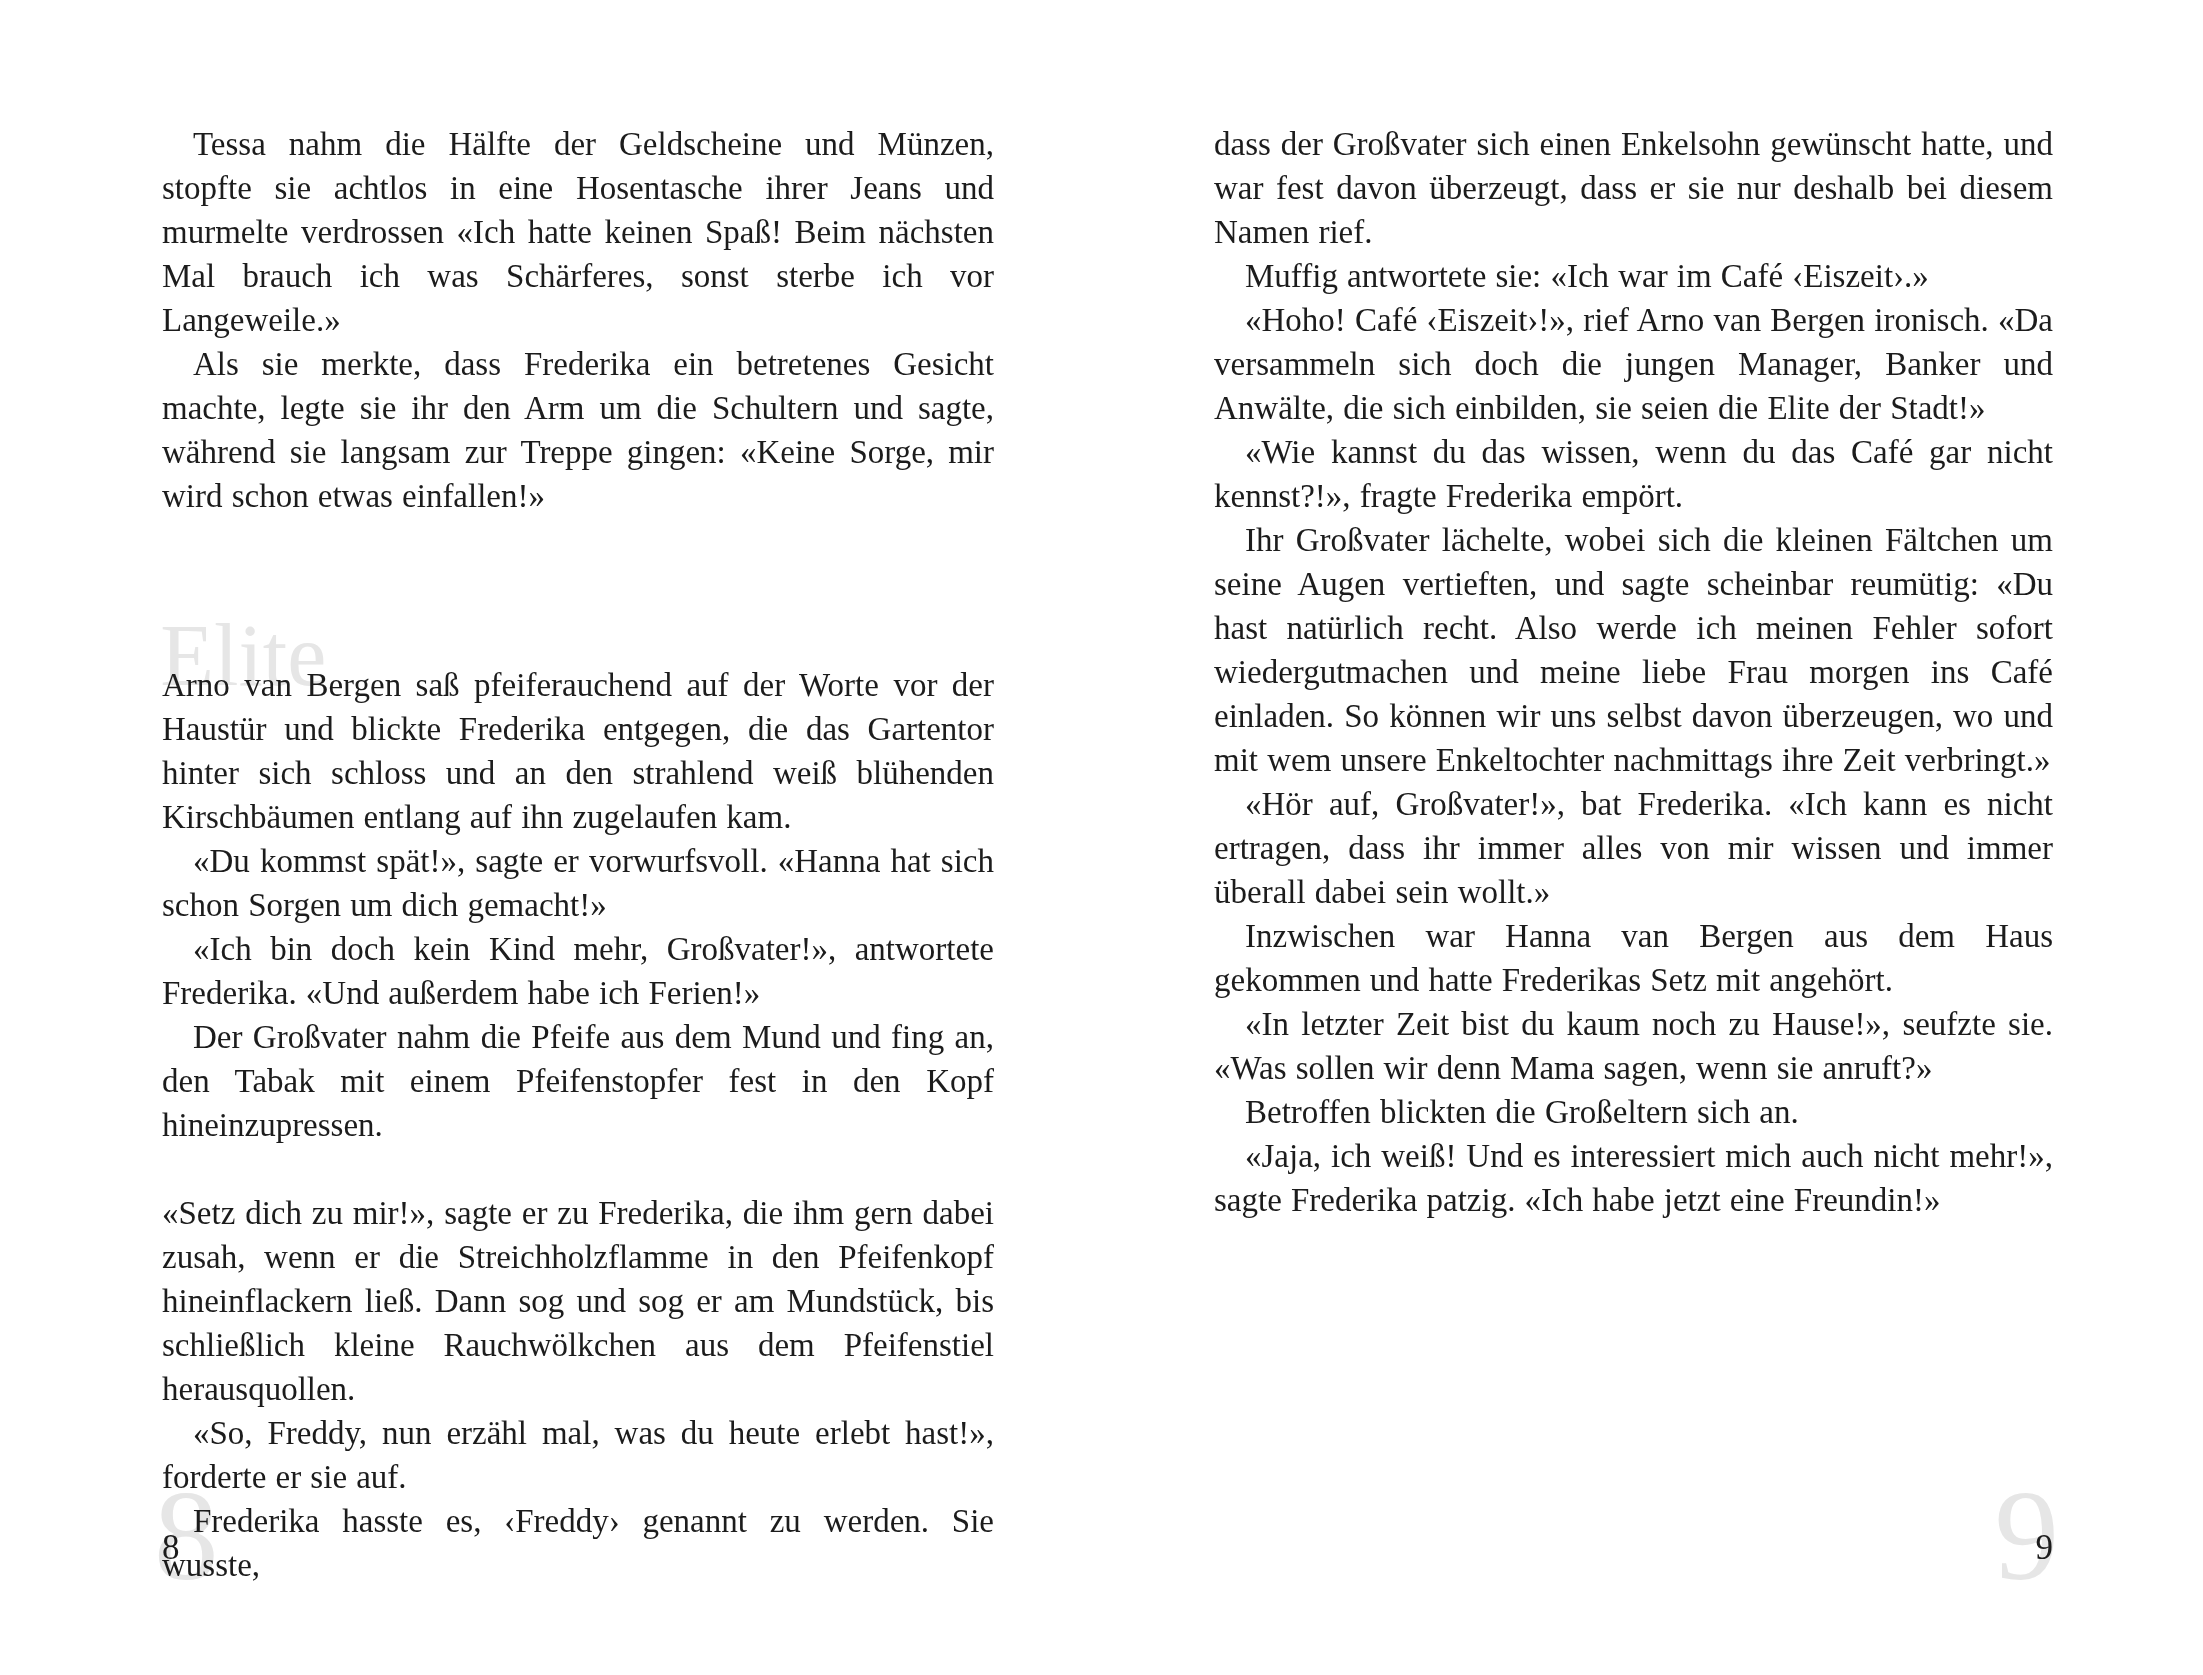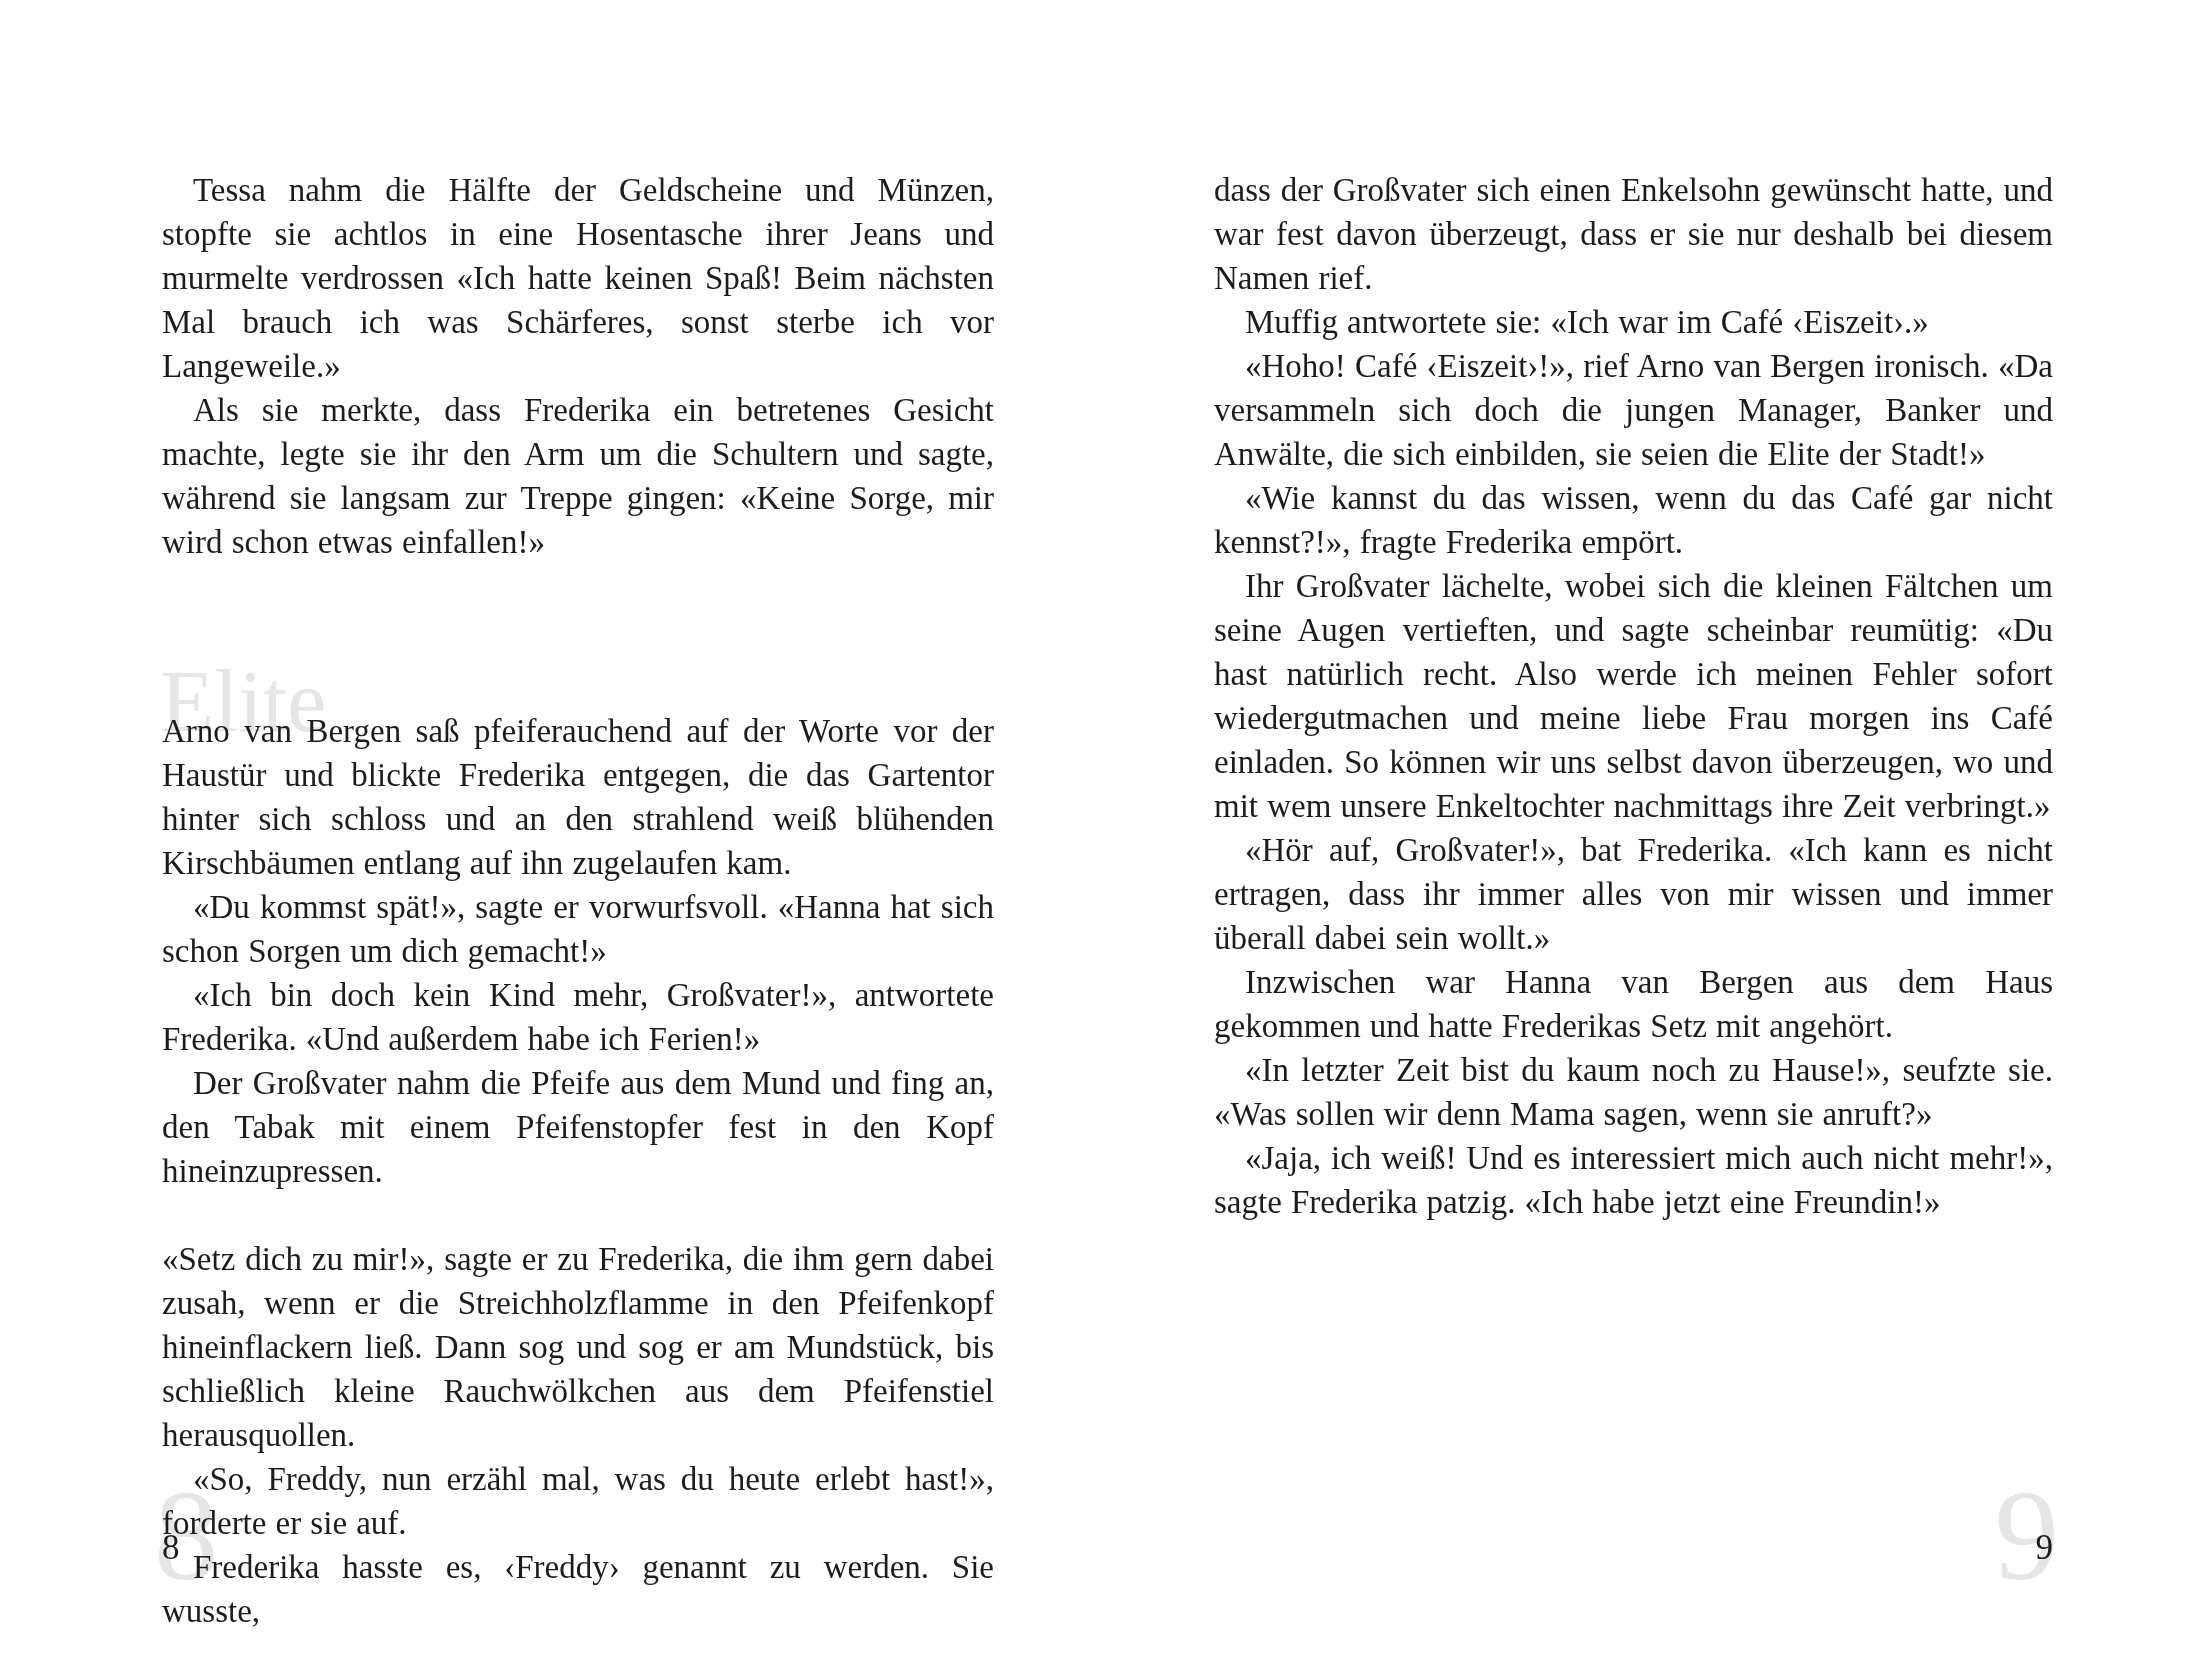--- a/index.html
+++ b/index.html
@@ -17,21 +17,20 @@
     width: 2204px;
     height: 1675px;
     background: var(--paper-color);
     overflow: hidden;
     font-family: "Liberation Serif", "DejaVu Serif", serif;
     color: var(--text-color);
   }
   .text-col {
     position: absolute;
     top: 122px;
-    margin-top: 46px;
   }
   .col-left  { left: 162px;  width: 832px; }
   .col-right { left: 1214px; width: 839px; }
 
   .para {
     margin: 0;
     font-size: 33px;
     line-height: 44px;
     text-align: justify;
     text-justify: inter-word;
@@ -114,20 +113,21 @@
   <div class="text-col col-right" lang="de">
     <div class="para-list">
         <p class="para">dass der Großvater sich einen Enkelsohn gewünscht hatte, und war fest davon überzeugt, dass er sie nur deshalb bei diesem Namen rief.</p>
         <p class="para indent">Muffig antwortete sie: «Ich war im Café ‹Eiszeit›.»</p>
         <p class="para indent">«Hoho! Café ‹Eiszeit›!», rief Arno van Bergen ironisch. «Da versammeln sich doch die jungen Manager, Banker und Anwälte, die sich einbilden, sie seien die Elite der Stadt!»</p>
         <p class="para indent">«Wie kannst du das wissen, wenn du das Café gar nicht kennst?!», fragte Frederika empört.</p>
         <p class="para indent">Ihr Großvater lächelte, wobei sich die kleinen Fältchen um seine Augen vertieften, und sagte scheinbar reumütig: «Du hast natürlich recht. Also werde ich meinen Fehler sofort wiedergutmachen und meine liebe Frau morgen ins Café einladen. So können wir uns selbst davon überzeugen, wo und mit wem unsere Enkeltochter nachmittags ihre Zeit verbringt.»</p>
         <p class="para indent">«Hör auf, Großvater!», bat Frederika. «Ich kann es nicht ertragen, dass ihr immer alles von mir wissen und immer überall dabei sein wollt.»</p>
         <p class="para indent">Inzwischen war Hanna van Bergen aus dem Haus gekommen und hatte Frederikas Setz mit angehört.</p>
         <p class="para indent">«In letzter Zeit bist du kaum noch zu Hause!», seufzte sie. «Was sollen wir denn Mama sagen, wenn sie anruft?»</p>
+        <p class="para indent">Betroffen blickten die Großeltern sich an.</p>
         <p class="para indent">«Jaja, ich weiß! Und es interessiert mich auch nicht mehr!», sagte Frederika patzig. «Ich habe jetzt eine Freundin!»</p>
       </div>
   </div>
 
   <div class="corner-watermark corner-right">9</div>
   <div class="page-num page-num-right">9</div>
 
 </div>
 
 

